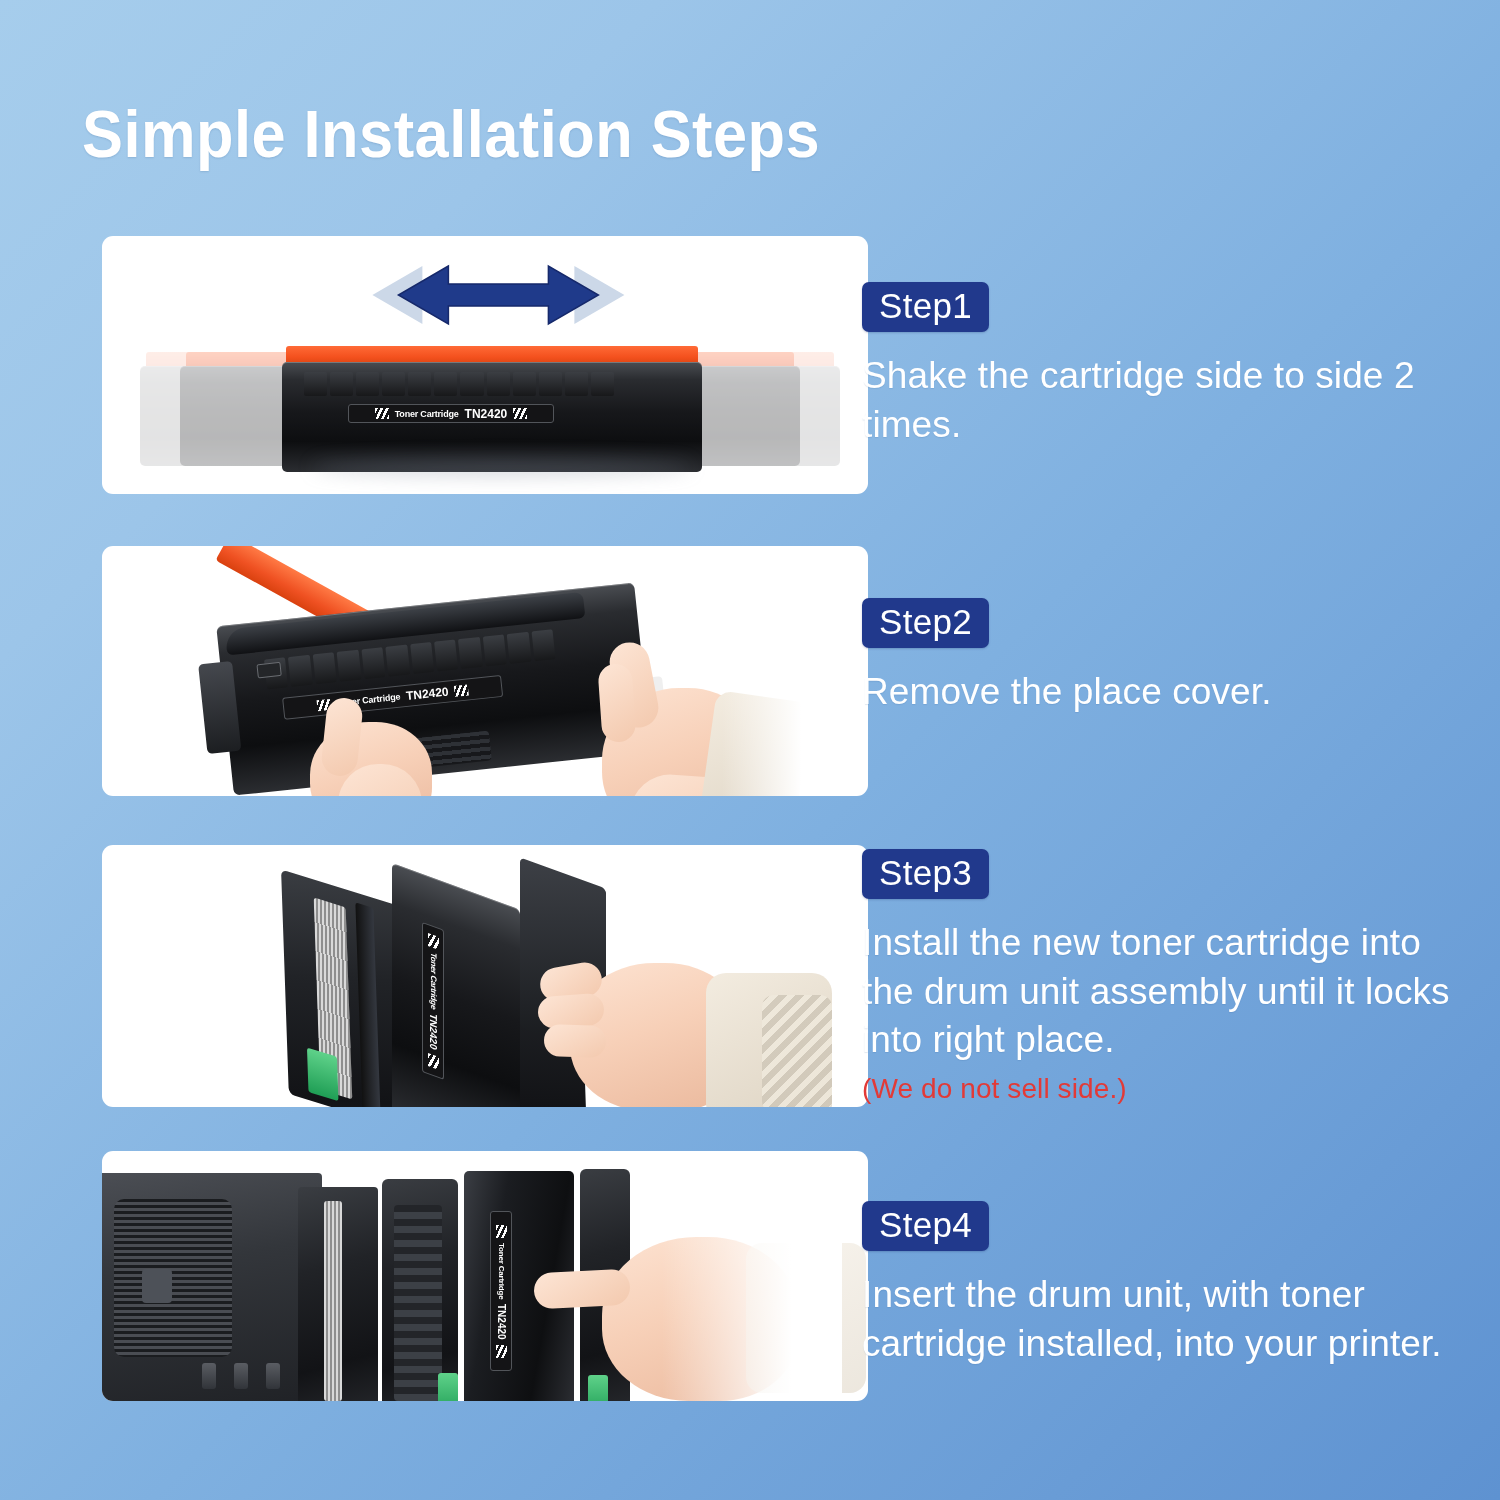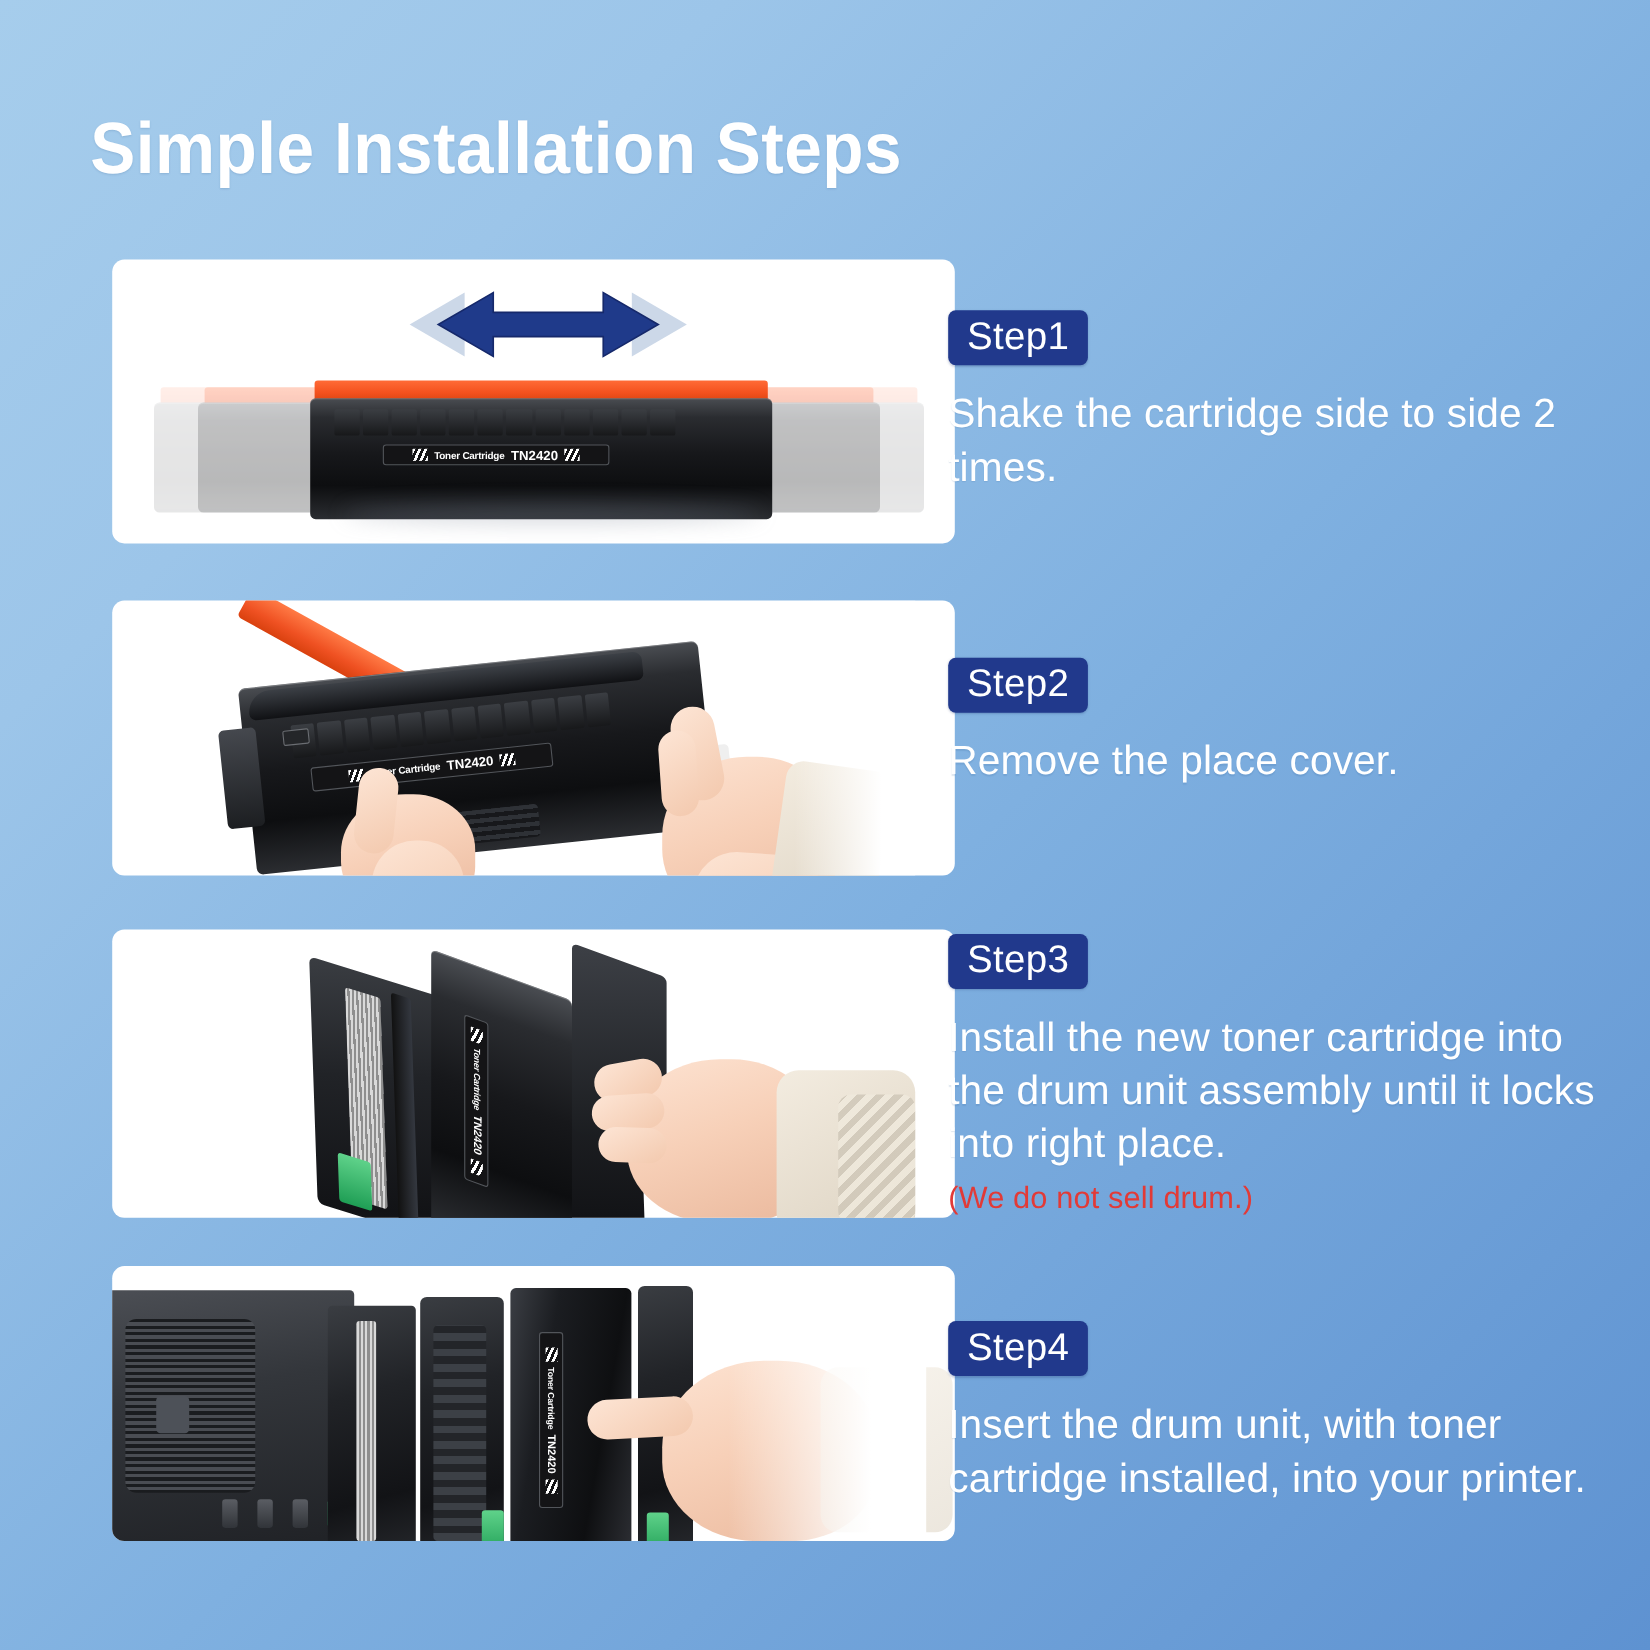--- a/index.html
+++ b/index.html
@@ -399,21 +399,21 @@
         <div style="position:absolute; left:660px; top:150px; width:70px; height:118px;
                     background:repeating-linear-gradient(135deg,#cfc7b8 0 6px,#efe9dc 6px 12px);
                     border-radius:12px; opacity:.85;"></div>
       </div>
     </div>
   </div>
 
   <div class="text-col" id="text-3">
     <div class="step-badge">Step3</div>
     <div class="step-desc">Install the new toner cartridge into the drum unit assembly until it locks into right place.</div>
-    <div class="step-note">(We do not sell drum.)</div>
+    <div class="step-note">(We do not sell side.)</div>
   </div>
 </div>
 
 <div class="step-row" id="row-4">
 
   <div class="photo-card">
     <div class="photo-inner">
 
       <div class="printer-body" style="left:-20px; top:22px; width:240px; height:228px;"></div>
       <div class="vent" style="left:12px; top:48px; width:118px; height:158px;"></div>

